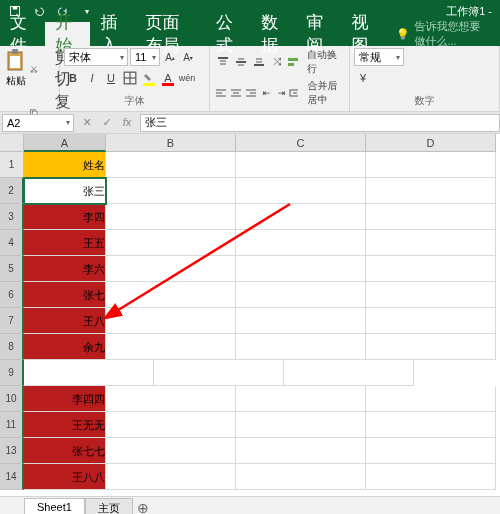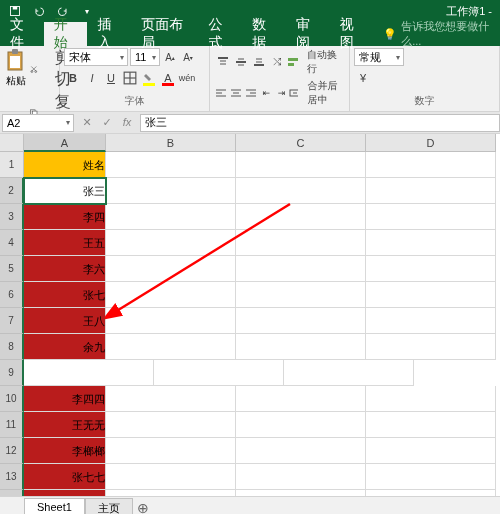--- a/index.html
+++ b/index.html
@@ -3,21 +3,21 @@
 <meta charset="utf-8">
 <style>
 *{box-sizing:border-box;margin:0;padding:0;font-family:"Microsoft YaHei",Arial,sans-serif}
 body{width:500px;height:514px;background:#fff;overflow:hidden;font-size:11px}
 .titlebar{height:22px;background:#0c6332;display:flex;align-items:center;color:#fff}
 .qat{display:flex;align-items:center;gap:2px;padding-left:4px}
 .qat-btn{width:22px;height:18px;display:flex;align-items:center;justify-content:center;color:#fff;font-size:11px}
 .qat-btn svg{width:12px;height:12px}
 .title-text{margin-left:auto;margin-right:8px;color:#fff;font-size:11px}
 .tabs{height:24px;background:#0c6332;display:flex;align-items:flex-end}
-.tab{padding:4px 10px;color:#fff;font-size:14px;height:24px;display:flex;align-items:center}
+.tab{padding:4px 10px;color:#fff;font-size:17px;height:24px;display:flex;align-items:center}
 .tab.active{background:#f1f1f1;color:#2e7d32}
 .tab.tell{color:#a8d0b8;font-size:11px;display:flex;align-items:center;gap:4px}
 .ribbon{height:66px;background:#f1f1f1;border-bottom:1px solid #d4d4d4;display:flex}
 .group{border-right:1px solid #d4d4d4;padding:2px 4px;display:flex;flex-direction:column;justify-content:space-between}
 .group-label{text-align:center;font-size:10px;color:#666;padding-bottom:1px}
 .clipboard{width:60px}
 .paste-btn{display:flex;flex-direction:column;align-items:center;font-size:10px}
 .paste-btn svg{width:24px;height:26px}
 .clip-row{display:flex;align-items:center;gap:17px;font-size:16px;color:#444;margin-bottom:1px}
 .clip-row svg{width:12px;height:12px}
@@ -350,27 +350,20 @@
         <div class="cell colD"></div>
       </div>
       <div class="row">
         <div class="row-h sel">11</div>
         <div class="cell colA sel">王无无</div>
         <div class="cell colB"></div>
         <div class="cell colC"></div>
         <div class="cell colD"></div>
       </div>
       <div class="row">
-        <div class="row-h sel">12</div>
-        <div class="cell colA sel">李榔榔</div>
-        <div class="cell colB"></div>
-        <div class="cell colC"></div>
-        <div class="cell colD"></div>
-      </div>
-      <div class="row">
         <div class="row-h sel">13</div>
         <div class="cell colA sel">张七七</div>
         <div class="cell colB"></div>
         <div class="cell colC"></div>
         <div class="cell colD"></div>
       </div>
       <div class="row">
         <div class="row-h sel">14</div>
         <div class="cell colA sel">王八八</div>
         <div class="cell colB"></div>

